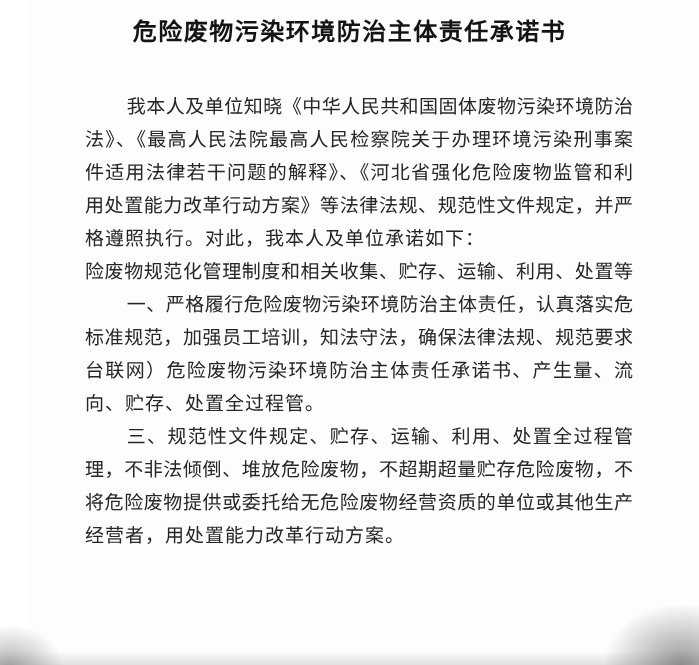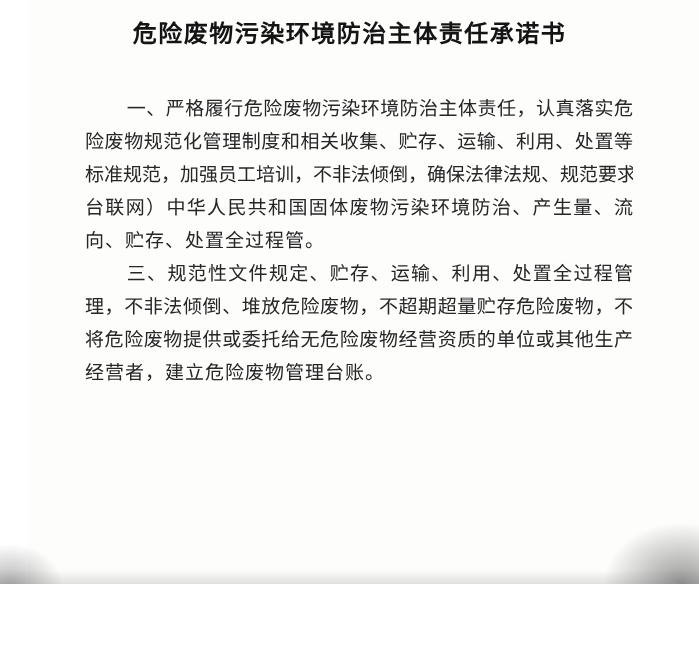--- a/index.html
+++ b/index.html
@@ -5,24 +5,24 @@
   :root{
     --paper:#fdfdfc;
     --ink:#262626;
     --title-ink:#141414;
   }
   *{margin:0;padding:0;box-sizing:border-box;}
   html,body{background:#ffffff;}
   .page{
     position:relative;
     width:699px;
-    height:584px;
+    height:665px;
     background:var(--paper);
     overflow:hidden;
-    font-family:Liberation Serif, serif;
+    font-family:Liberation Mono, monospace;
   }
   .edge-strip{
     position:absolute;
     left:0;top:0;bottom:0;
     width:28px;
     background:#ffffff;
   }
   .doc-title{
     position:relative;
     margin-top:16px;
@@ -83,36 +83,43 @@
 </head>
 <body>
 
 <div class="page">
   <div class="edge-strip"></div>
 
   <h1 class="doc-title">危险废物污染环境防治主体责任承诺书</h1>
 
   <div class="doc-body">
 
-
     <div>
-      <div class="line first">一、严格履行危险废物污染环境防治主体责任，认真落实危</div>
-      <div class="line">险废物规范化管理制度和相关收集、贮存、运输、利用、处置等</div>
-      <div class="line">标准规范，加强员工培训，不非法倾倒，确保法律法规、规范要求</div>
+      <div class="line first">我本人及单位知晓《中华人民共和国固体废物污染环境防治</div>
+      <div class="line">法》、《最高人民法院最高人民检察院关于办理环境污染刑事案</div>
+      <div class="line">件适用法律若干问题的解释》、《河北省强化危险废物监管和利</div>
+      <div class="line">用处置能力改革行动方案》等法律法规、规范性文件规定，并严</div>
+      <div class="line last">格遵照执行。对此，我本人及单位承诺如下：</div>
     </div>
 
     <div>
-      <div class="line">台联网）中华人民共和国固体废物污染环境防治、产生量、流</div>
+      <div class="line">险废物规范化管理制度和相关收集、贮存、运输、利用、处置等</div>
+      <div class="line first">一、严格履行危险废物污染环境防治主体责任，认真落实危</div>
+      <div class="line">标准规范，加强员工培训，知法守法，确保法律法规、规范要求</div>
+    </div>
+
+    <div>
+      <div class="line">台联网）危险废物污染环境防治主体责任承诺书、产生量、流</div>
       <div class="line last">向、贮存、处置全过程管。</div>
     </div>
 
     <div>
       <div class="line first">三、规范性文件规定、贮存、运输、利用、处置全过程管</div>
       <div class="line">理，不非法倾倒、堆放危险废物，不超期超量贮存危险废物，不</div>
       <div class="line">将危险废物提供或委托给无危险废物经营资质的单位或其他生产</div>
-      <div class="line last">经营者，建立危险废物管理台账。</div>
+      <div class="line last">经营者，用处置能力改革行动方案。</div>
     </div>
   </div>
 
   <div class="shadow-bottom"></div>
   <div class="shadow-bl"></div>
   <div class="shadow-br"></div>
 </div>
 
 </body></html>

